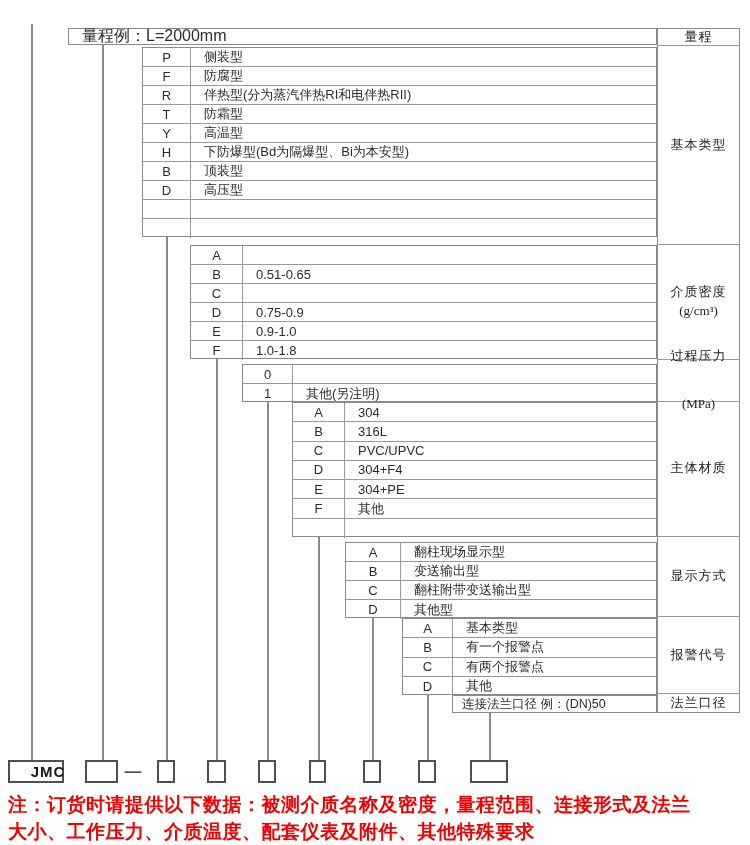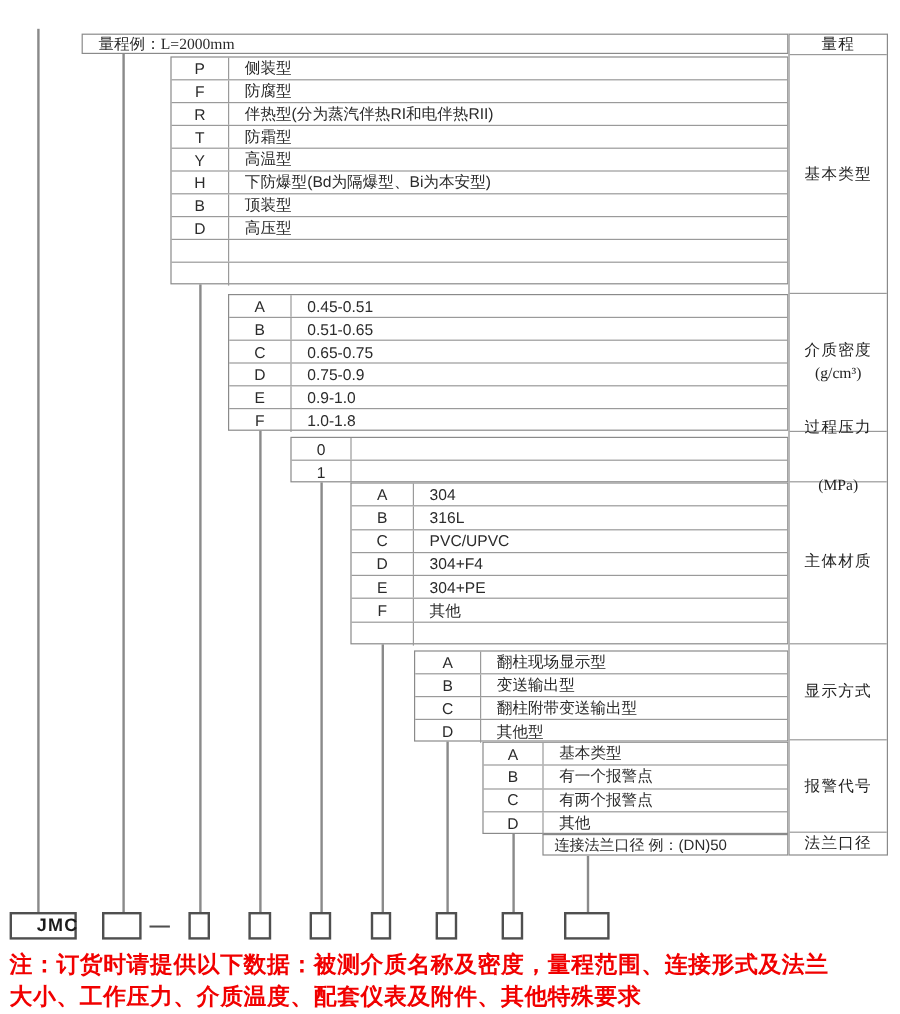--- a/index.html
+++ b/index.html
@@ -3,21 +3,21 @@
 <meta charset="utf-8">
 <style>
   html,body{margin:0;padding:0;background:#ffffff;}
   .canvas{position:relative;width:750px;height:845px;background:#ffffff;overflow:hidden;
           font-family:"Liberation Sans", sans-serif;color:#2b2b2b;}
   .abs{position:absolute;box-sizing:border-box;}
   .frame{border:1.5px solid #8a8a8a;background:#fff;}
   .title-row{left:7px;top:7px;width:733px;height:17px;display:flex;align-items:center;}
   .title-row span{padding-left:54px;font-size:13px;}
   .range-row{left:68px;top:28px;width:589px;height:17px;display:flex;align-items:center;}
-  .range-row span{padding-left:13px;font-size:13px;font-family:Liberation Serif, serif;}
+  .range-row span{padding-left:13px;font-size:16px;}
   .label-col{left:657px;top:28px;width:83px;height:685px;border:1.5px solid #8a8a8a;
              display:flex;flex-direction:column;background:#fff;}
   .label-cell{box-sizing:border-box;border-bottom:1px solid #9a9a9a;display:flex;flex-direction:column;
               align-items:center;justify-content:center;font-family:"Liberation Serif", serif;
               font-size:13px;letter-spacing:1px;color:#222;line-height:1.45;text-align:center;}
   .label-cell:last-child{border-bottom:none;}
   .otable{position:absolute;box-sizing:border-box;border:1.5px solid #8a8a8a;background:#fff;}
   .orow{box-sizing:border-box;display:flex;border-bottom:1px solid #9a9a9a;}
   .orow:last-child{border-bottom:none;}
   .ocode{box-sizing:border-box;border-right:1px solid #9a9a9a;display:flex;align-items:center;
@@ -112,49 +112,48 @@
           <div class="odesc"></div>
         </div>
         <div class="orow" style="height: 19px;">
           <div class="ocode" style="width: 48px;"></div>
           <div class="odesc"></div>
         </div>
       </div>
       <div class="otable" style="left: 190px; top: 245px; width: 467px; height: 114px;">
         <div class="orow" style="height: 19px;">
           <div class="ocode" style="width: 52px;">A</div>
-          <div class="odesc">0.45-0.51</div>
         </div>
         <div class="orow" style="height: 19px;">
           <div class="ocode" style="width: 52px;">B</div>
           <div class="odesc">0.51-0.65</div>
         </div>
         <div class="orow" style="height: 19px;">
           <div class="ocode" style="width: 52px;">C</div>
-          <div class="odesc">0.65-0.75</div>
         </div>
         <div class="orow" style="height: 19px;">
           <div class="ocode" style="width: 52px;">D</div>
           <div class="odesc">0.75-0.9</div>
         </div>
         <div class="orow" style="height: 19px;">
           <div class="ocode" style="width: 52px;">E</div>
           <div class="odesc">0.9-1.0</div>
         </div>
         <div class="orow" style="height: 19px;">
           <div class="ocode" style="width: 52px;">F</div>
           <div class="odesc">1.0-1.8</div>
         </div>
       </div>
       <div class="otable" style="left: 242px; top: 364px; width: 415px; height: 38px;">
         <div class="orow" style="height: 19px;">
           <div class="ocode" style="width: 50px;">0</div>
         </div>
         <div class="orow" style="height: 19px;">
           <div class="ocode" style="width: 50px;">1</div>
+          <div class="odesc">其他(另注明)</div>
         </div>
       </div>
       <div class="otable" style="left: 292px; top: 402px; width: 365px; height: 135.03px;">
         <div class="orow" style="height: 19.29px;">
           <div class="ocode" style="width: 52px;">A</div>
           <div class="odesc">304</div>
         </div>
         <div class="orow" style="height: 19.29px;">
           <div class="ocode" style="width: 52px;">B</div>
           <div class="odesc">316L</div>

